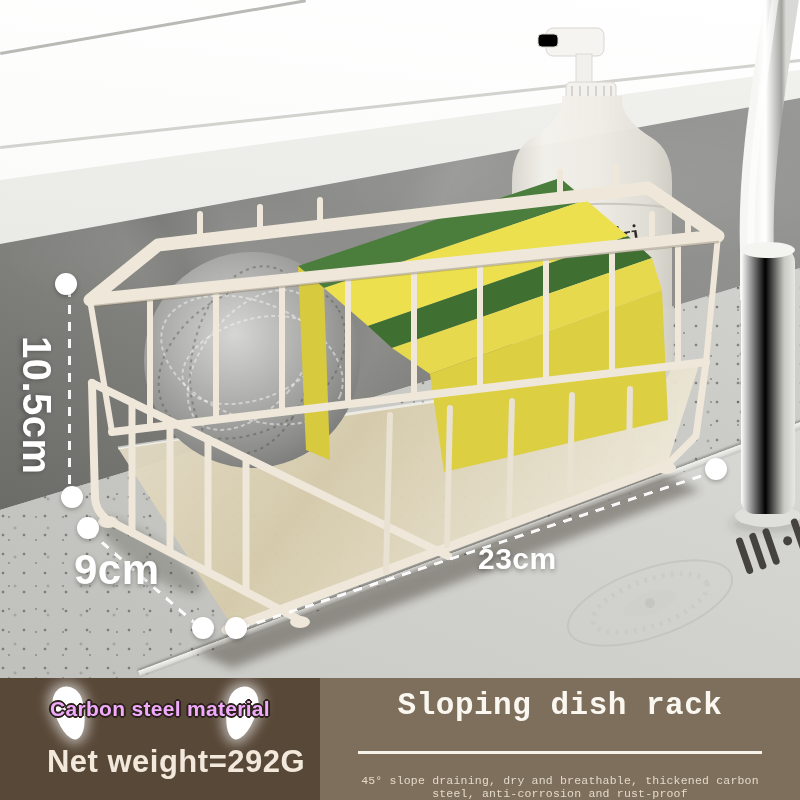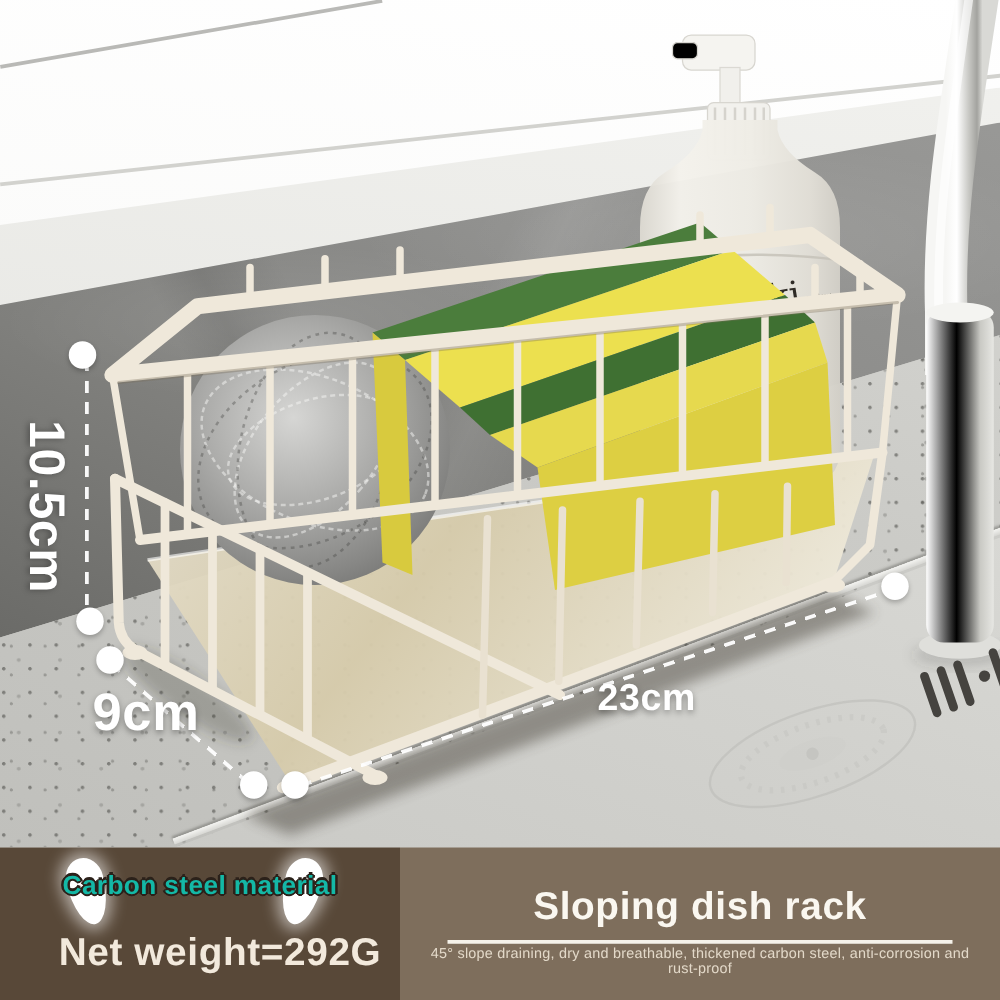--- a/index.html
+++ b/index.html
@@ -52,29 +52,29 @@
   .dim{position:absolute;color:#fff;font-weight:700;
        text-shadow:0 2px 5px rgba(0,0,0,.35);letter-spacing:.5px;}
   .dim-h{left:14px;top:336px;font-size:40px;writing-mode:vertical-rl;}
   .dim-d{left:50px;top:546px;font-size:42px;margin-left:24px;}
   .dim-w{left:478px;top:542px;font-size:30px;}
 
   
   .banner{position:absolute;left:0;top:678px;width:800px;height:122px;display:flex;}
   .banner-left{position:relative;width:320px;height:100%;overflow:hidden;}
   .banner-right{position:relative;flex:1;height:100%;display:flex;flex-direction:column;
-       align-items:center;justify-content:center;padding-top:10px;}
+       align-items:center;justify-content:space-between;padding-top:10px;font-family:Liberation Mono, monospace;}
   .flare{position:absolute;width:30px;height:54px;background:#fff;top:686px;
        border-radius:50% 50% 50% 50%/32% 32% 68% 68%;
        box-shadow:0 0 12px 5px rgba(255,255,255,.55);}
   .flare{top:8px;}
   .flare-l{left:55px;transform:rotate(-14deg);}
   .flare-r{left:226px;transform:rotate(14deg);}
   .badge-text{position:absolute;left:0;top:19px;width:320px;text-align:center;
-       color:#14b8a6;font-size:21px;font-weight:700;letter-spacing:.3px;
+       color:#f0abfc;font-size:21px;font-weight:700;letter-spacing:.3px;
        text-shadow:-2px 0 0 #2b211a,2px 0 0 #2b211a,0 -2px 0 #2b211a,0 2px 0 #2b211a,
                    -1px -1px 0 #2b211a,1px 1px 0 #2b211a,-1px 1px 0 #2b211a,1px -1px 0 #2b211a;}
   .weight-text{position:absolute;left:0;top:66px;width:352px;text-align:center;
        color:#f2e9dc;font-size:31px;font-weight:700;letter-spacing:.5px;}
   .banner-title{color:#faf7f0;font-size:31px;font-weight:700;letter-spacing:.5px;}
   .banner-divider{width:404px;height:3px;background:#f5f2ea;margin-top:9px;}
   .banner-sub{margin-top:2px;color:#e3d9c9;font-size:11.5px;letter-spacing:.2px;
        width:440px;text-align:center;}
 </style>
 </head>

